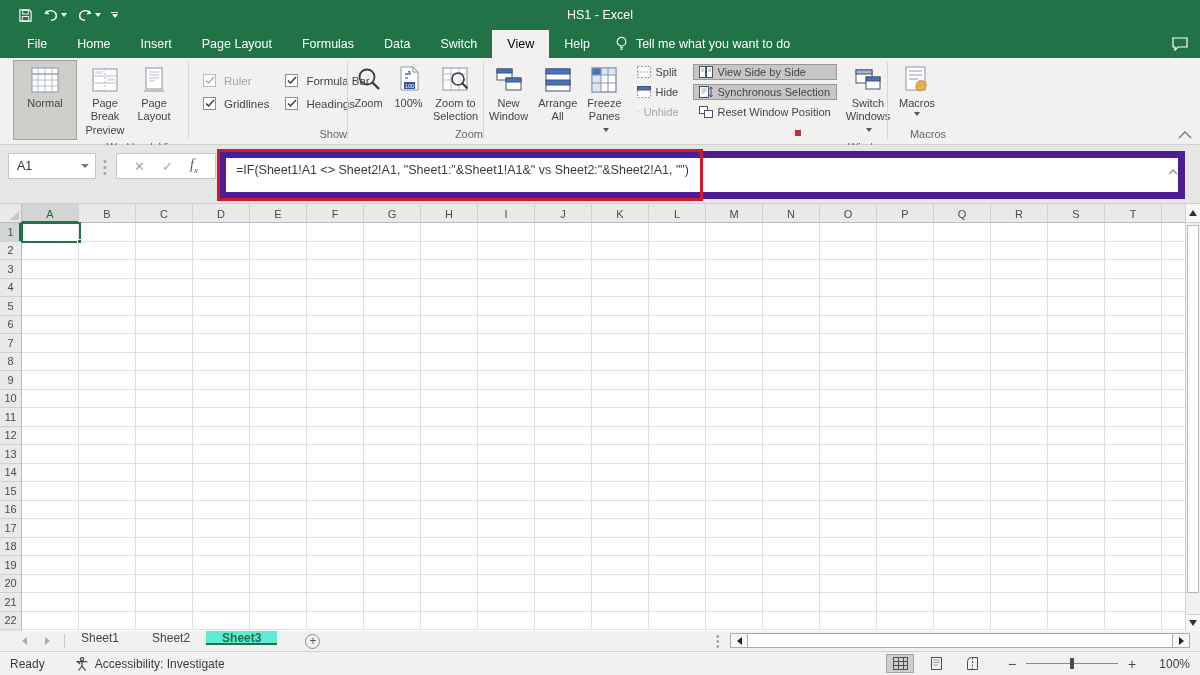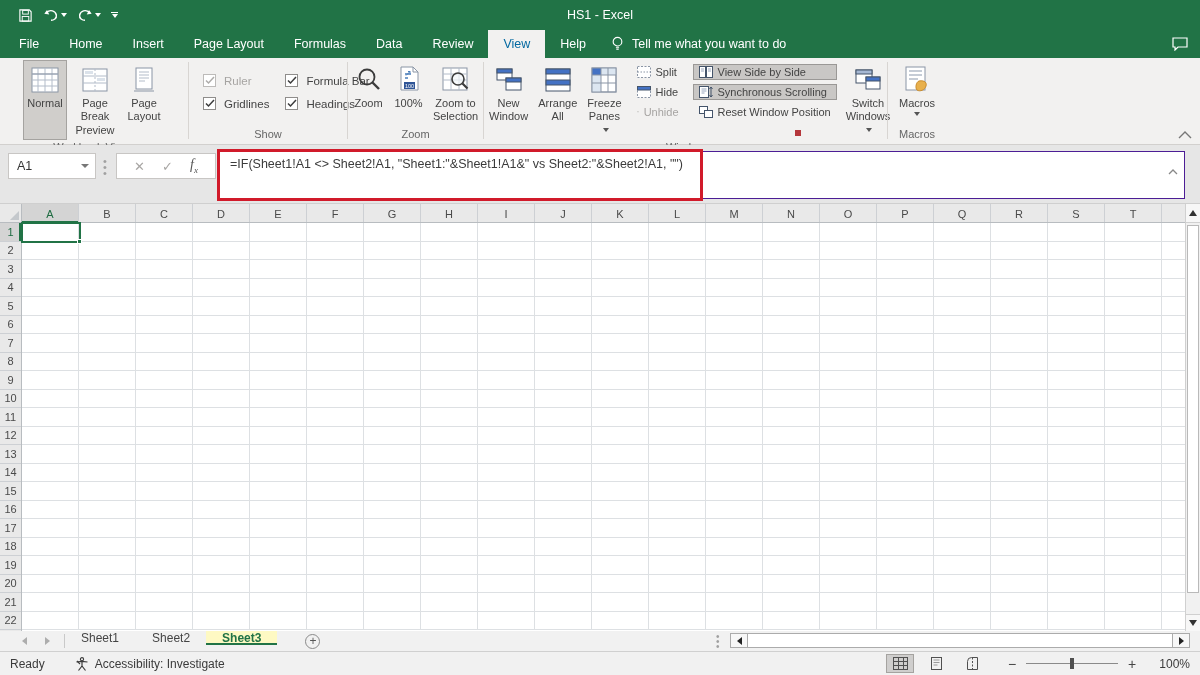--- a/index.html
+++ b/index.html
@@ -14,31 +14,31 @@
 .caret-dn-w{width:0;height:0;border-left:3px solid transparent;border-right:3px solid transparent;border-top:4px solid #fff;display:inline-block}
 .qat-more{display:flex;flex-direction:column;align-items:center;gap:1px}
 .qat-more .bar{width:7px;height:1.5px;background:#fff}
 .tb-title{position:absolute;left:0;right:0;top:0;height:30px;display:flex;align-items:center;justify-content:center;font-size:12.5px;color:#fff;pointer-events:none}
 .tb-right{margin-left:auto;display:flex;align-items:center;height:30px}
 .signin{background:#fff;color:#1e3a2a;font-size:12px;padding:3px 12px;margin-right:28px;cursor:pointer}
 .winbtn{width:40px;height:30px;display:flex;align-items:center;justify-content:center}
 
 
 .tabrow{height:28px;background:#217346;display:flex;align-items:stretch;color:#fff;font-size:12.5px;flex:0 0 auto;position:relative}
-#menu-tabs{display:flex;align-items:stretch;padding-left:4px}
+#menu-tabs{display:flex;align-items:stretch;padding-left:12px}
 .mtab{padding:0 15px;display:flex;align-items:center;cursor:pointer;white-space:nowrap}
-.mtab.active{background:#f2f1f0;color:#0369a1}
+.mtab.active{background:#f2f1f0;color:#000000}
 .tellme{display:flex;align-items:center;gap:8px;padding:0 10px;white-space:nowrap}
 .tabrow-right{margin-left:auto;display:flex;align-items:center;padding-right:12px}
 
 
 .ribbon{height:87px;background:#f2f1f0;border-bottom:1px solid #d2d0ce;display:flex;align-items:stretch;flex:0 0 auto;position:relative;font-size:11px}
 .rgroup{display:flex;flex-direction:column;padding-top:2px}
 .rgroup-content{flex:1;display:flex;align-items:stretch}
-.rgroup-label{font-size:11px;color:#666;text-align:center;padding:1px 0 4px;line-height:12px}
+.rgroup-label{font-size:11px;color:#666;text-align:right;padding:1px 0 4px;line-height:12px}
 .rsep{width:1px;background:#d8d5d2;margin:4px 0 5px}
 .bigbtn{display:flex;flex-direction:column;align-items:center;padding:4px 3px 2px;margin:0 1px;font-size:11px;color:#444;text-align:center;line-height:1.22;border:1px solid transparent;cursor:pointer}
 .bigbtn.selected{background:#d0cecb;border-color:#a5a3a0}
 .bigbtn .icw{height:30px;display:flex;align-items:center;justify-content:center;margin-bottom:2px;flex:0 0 auto}
 .caret-dn{width:0;height:0;border-left:3px solid transparent;border-right:3px solid transparent;border-top:4px solid #555;display:inline-block;margin-left:3px;vertical-align:2px}
 .show-grid{display:grid;grid-auto-flow:column;grid-template-rows:auto auto;gap:10px 16px;align-content:center;padding:6px 14px 10px}
 .cb{display:flex;align-items:flex-end;gap:8px;font-size:11.5px;color:#444;cursor:pointer;white-space:nowrap}
 .cb .box{width:13px;height:13px;background:#fff;border:1px solid #8f8d8b;display:flex;align-items:center;justify-content:center;flex:0 0 auto}
 .cb.disabled{color:#a6a4a2}
 .cb.disabled .box{border-color:#bdbbb9}
@@ -52,21 +52,21 @@
 
 .fbar{height:59px;background:#e6e6e6;position:relative;flex:0 0 auto;border-bottom:1px solid #cfcfcf}
 .namebox{position:absolute;left:8px;top:8px;width:88px;height:26px;background:#fff;border:1px solid #c8c6c4;display:flex;align-items:center;font-size:12.5px;color:#333}
 .namebox .nb-text{flex:1;padding-left:8px}
 .namebox .nb-dd{width:20px;height:100%;display:flex;align-items:center;justify-content:center}
 .caret-dn-g{width:0;height:0;border-left:4px solid transparent;border-right:4px solid transparent;border-top:4px solid #777}
 .fdots{position:absolute;left:103px;top:13px;color:#a0a0a0;font-size:11px;letter-spacing:0;line-height:6px;text-align:center}
 .fxbox{position:absolute;left:116px;top:8px;width:100px;height:26px;background:#fff;border:1px solid #c8c6c4;display:flex;align-items:center;justify-content:space-evenly}
 .fx-x,.fx-ck{color:#a8a6a4;font-size:13px}
 .fx-fx{font-family:"Liberation Serif",serif;font-style:italic;font-size:14px;color:#555}
-.farea{position:absolute;left:219px;top:6px;right:15px;height:48px;background:#fff;border:1px solid #4c1d95;padding:5px 10px;font-size:12.5px;color:#3b3b3b;white-space:nowrap;overflow:hidden}
+.farea{position:absolute;left:219px;top:6px;right:15px;height:48px;background:#fff;border:7px solid #4c1d95;padding:5px 10px;font-size:12.5px;color:#3b3b3b;white-space:nowrap;overflow:hidden}
 .fexpand{position:absolute;right:22px;top:16px}
 .redbox{position:absolute;left:217px;top:4px;width:486px;height:52px;border:3px solid #d11a2a;pointer-events:none;z-index:5}
 
 
 .gridwrap{position:relative;flex:1;background:#fff;overflow:hidden}
 .corner{position:absolute;left:0;top:0;width:22px;height:19px;background:#e9e9e9;border-right:1px solid #b8bcc0;border-bottom:1px solid #b8bcc0;z-index:2}
 .corner .tri{position:absolute;right:2px;bottom:2px;width:0;height:0;border-left:9px solid transparent;border-bottom:9px solid #c4c8cc}
 #colheaders{position:absolute;left:22px;top:0;right:15px;height:19px;display:flex;overflow:hidden;background:#e9e9e9;border-bottom:1px solid #b8bcc0}
 .colh{flex:0 0 57px;display:flex;align-items:center;justify-content:center;font-size:11px;color:#4a4a4a;border-right:1px solid #cdd0d4;height:19px}
 .colh.sel{background:#d4d4d4;box-shadow:inset 0 -2px 0 #217346;color:#1e6b41}
@@ -86,21 +86,21 @@
 .vs-thumb{position:absolute;left:1px;right:1px;top:21px;height:368px;background:#fff;border:1px solid #b9b9b9}
 
 
 .sheetbar{height:21px;background:#f1f1f1;display:flex;align-items:stretch;flex:0 0 auto;font-size:12px;color:#444;position:relative;border-bottom:1px solid #d0d0d0}
 .snav{display:flex;align-items:center;gap:18px;padding:0 14px 0 22px}
 .tri-l{width:0;height:0;border-top:4px solid transparent;border-bottom:4px solid transparent;border-right:5px solid #adadad}
 .tri-r{width:0;height:0;border-top:4px solid transparent;border-bottom:4px solid transparent;border-left:5px solid #adadad}
 #sheet-tabs{display:flex;align-items:flex-start}
 .stab-div{width:1px;background:#c9c9c9;margin:3px 0}
 .stab{padding:0 16px;display:flex;align-items:center;cursor:pointer;white-space:nowrap}
-.stab.active{background:#fef9c3;color:#217346;font-weight:bold;box-shadow:inset 0 -2px 0 #217346}
+.stab.active{background:#5eead4;color:#217346;font-weight:bold;box-shadow:inset 0 -2px 0 #217346}
 .newsheet{display:flex;align-items:center;margin-left:28px}
 .newsheet .circ{width:15px;height:15px;border:1px solid #8a8a8a;border-radius:50%;display:flex;align-items:center;justify-content:center;font-size:12px;color:#555;line-height:1}
 .sb-dots{position:absolute;left:716px;top:3px;color:#a0a0a0;font-size:10px;line-height:5px;text-align:center}
 .hscroll{position:absolute;left:730px;right:10px;top:2px;bottom:3px;display:flex;align-items:stretch}
 .hs-btn{width:18px;background:#f7f7f7;border:1px solid #ababab;display:flex;align-items:center;justify-content:center}
 .hs-btn .t-l{width:0;height:0;border-top:4px solid transparent;border-bottom:4px solid transparent;border-right:5px solid #222}
 .hs-btn .t-r{width:0;height:0;border-top:4px solid transparent;border-bottom:4px solid transparent;border-left:5px solid #222}
 .hs-track{flex:1;border-top:1px solid #ababab;border-bottom:1px solid #ababab;background:#fff;position:relative}
 
 
@@ -153,21 +153,21 @@
   </div>
 
   <div class="tabrow">
     <div id="menu-tabs">
         <div class="mtab">File</div>
         <div class="mtab">Home</div>
         <div class="mtab">Insert</div>
         <div class="mtab">Page Layout</div>
         <div class="mtab">Formulas</div>
         <div class="mtab">Data</div>
-        <div class="mtab">Review</div>
+        <div class="mtab">Switch</div>
         <div class="mtab active">View</div>
         <div class="mtab">Help</div>
       </div>
     <div class="tellme">
       <svg width="13" height="16" viewBox="0 0 13 17">
           <circle cx="6.5" cy="6" r="4.6" fill="none" stroke="#fff" stroke-width="1.2"></circle>
           <path d="M4.8 12 h3.4 M5.2 14 h2.6" stroke="#fff" stroke-width="1.2" fill="none"></path>
         </svg>
       <span>Tell me what you want to do</span>
     </div>
@@ -175,21 +175,21 @@
       <svg width="16" height="14" viewBox="0 0 16 14">
           <path d="M1 1 h14 v9 h-9 l-3 3 v-3 h-2 Z" fill="none" stroke="#fff" stroke-width="1.2"></path>
         </svg>
     </div>
   </div>
 
   <div class="ribbon">
 
     <div class="rgroup" style="width:188px">
       <div class="rgroup-content" style="justify-content:center">
-        <div class="bigbtn selected" style="width:44px">
+        <div class="bigbtn selected" style="width:64px">
           <span class="icw">
             <svg width="28" height="26" viewBox="0 0 28 26">
                 <rect x="1" y="1" width="26" height="24" fill="#fff" stroke="#8a95a5"></rect>
                 <path d="M1 7 h26 M1 13 h26 M1 19 h26 M7 1 v24 M14 1 v24 M21 1 v24" stroke="#b3bcc9" fill="none"></path>
                 <path d="M1 7 h26" stroke="#8a95a5"></path>
               </svg>
           </span>
           <span>Normal</span>
         </div>
         <div class="bigbtn" style="width:52px">
@@ -367,21 +367,21 @@
                 <path d="M2 3 h3 M2 5 h3 M9 3 h3 M9 5 h3" stroke="#9aa7bd"></path>
               </svg>
             <span>View Side by Side</span>
           </div>
           <div class="smallbtn hl">
             <svg width="14" height="12" viewBox="0 0 14 12">
                 <rect x="0.5" y="0.5" width="9" height="11" fill="#fff" stroke="#44546a"></rect>
                 <path d="M2.5 3 h5 M2.5 5 h5 M2.5 7 h3" stroke="#9aa7bd"></path>
                 <path d="M12 1 v10 M10.5 3 L12 1 L13.5 3 M10.5 9 L12 11 L13.5 9" fill="none" stroke="#44546a"></path>
               </svg>
-            <span>Synchronous Scrolling</span>
+            <span>Synchronous Selection</span>
           </div>
           <div class="smallbtn">
             <svg width="14" height="12" viewBox="0 0 14 12">
                 <rect x="0.5" y="0.5" width="8" height="7" fill="#fff" stroke="#44546a"></rect>
                 <rect x="5.5" y="4.5" width="8" height="7" fill="#fff" stroke="#44546a"></rect>
               </svg>
             <span>Reset Window Position</span>
           </div>
         </div>
         <div class="bigbtn" style="width:56px">

